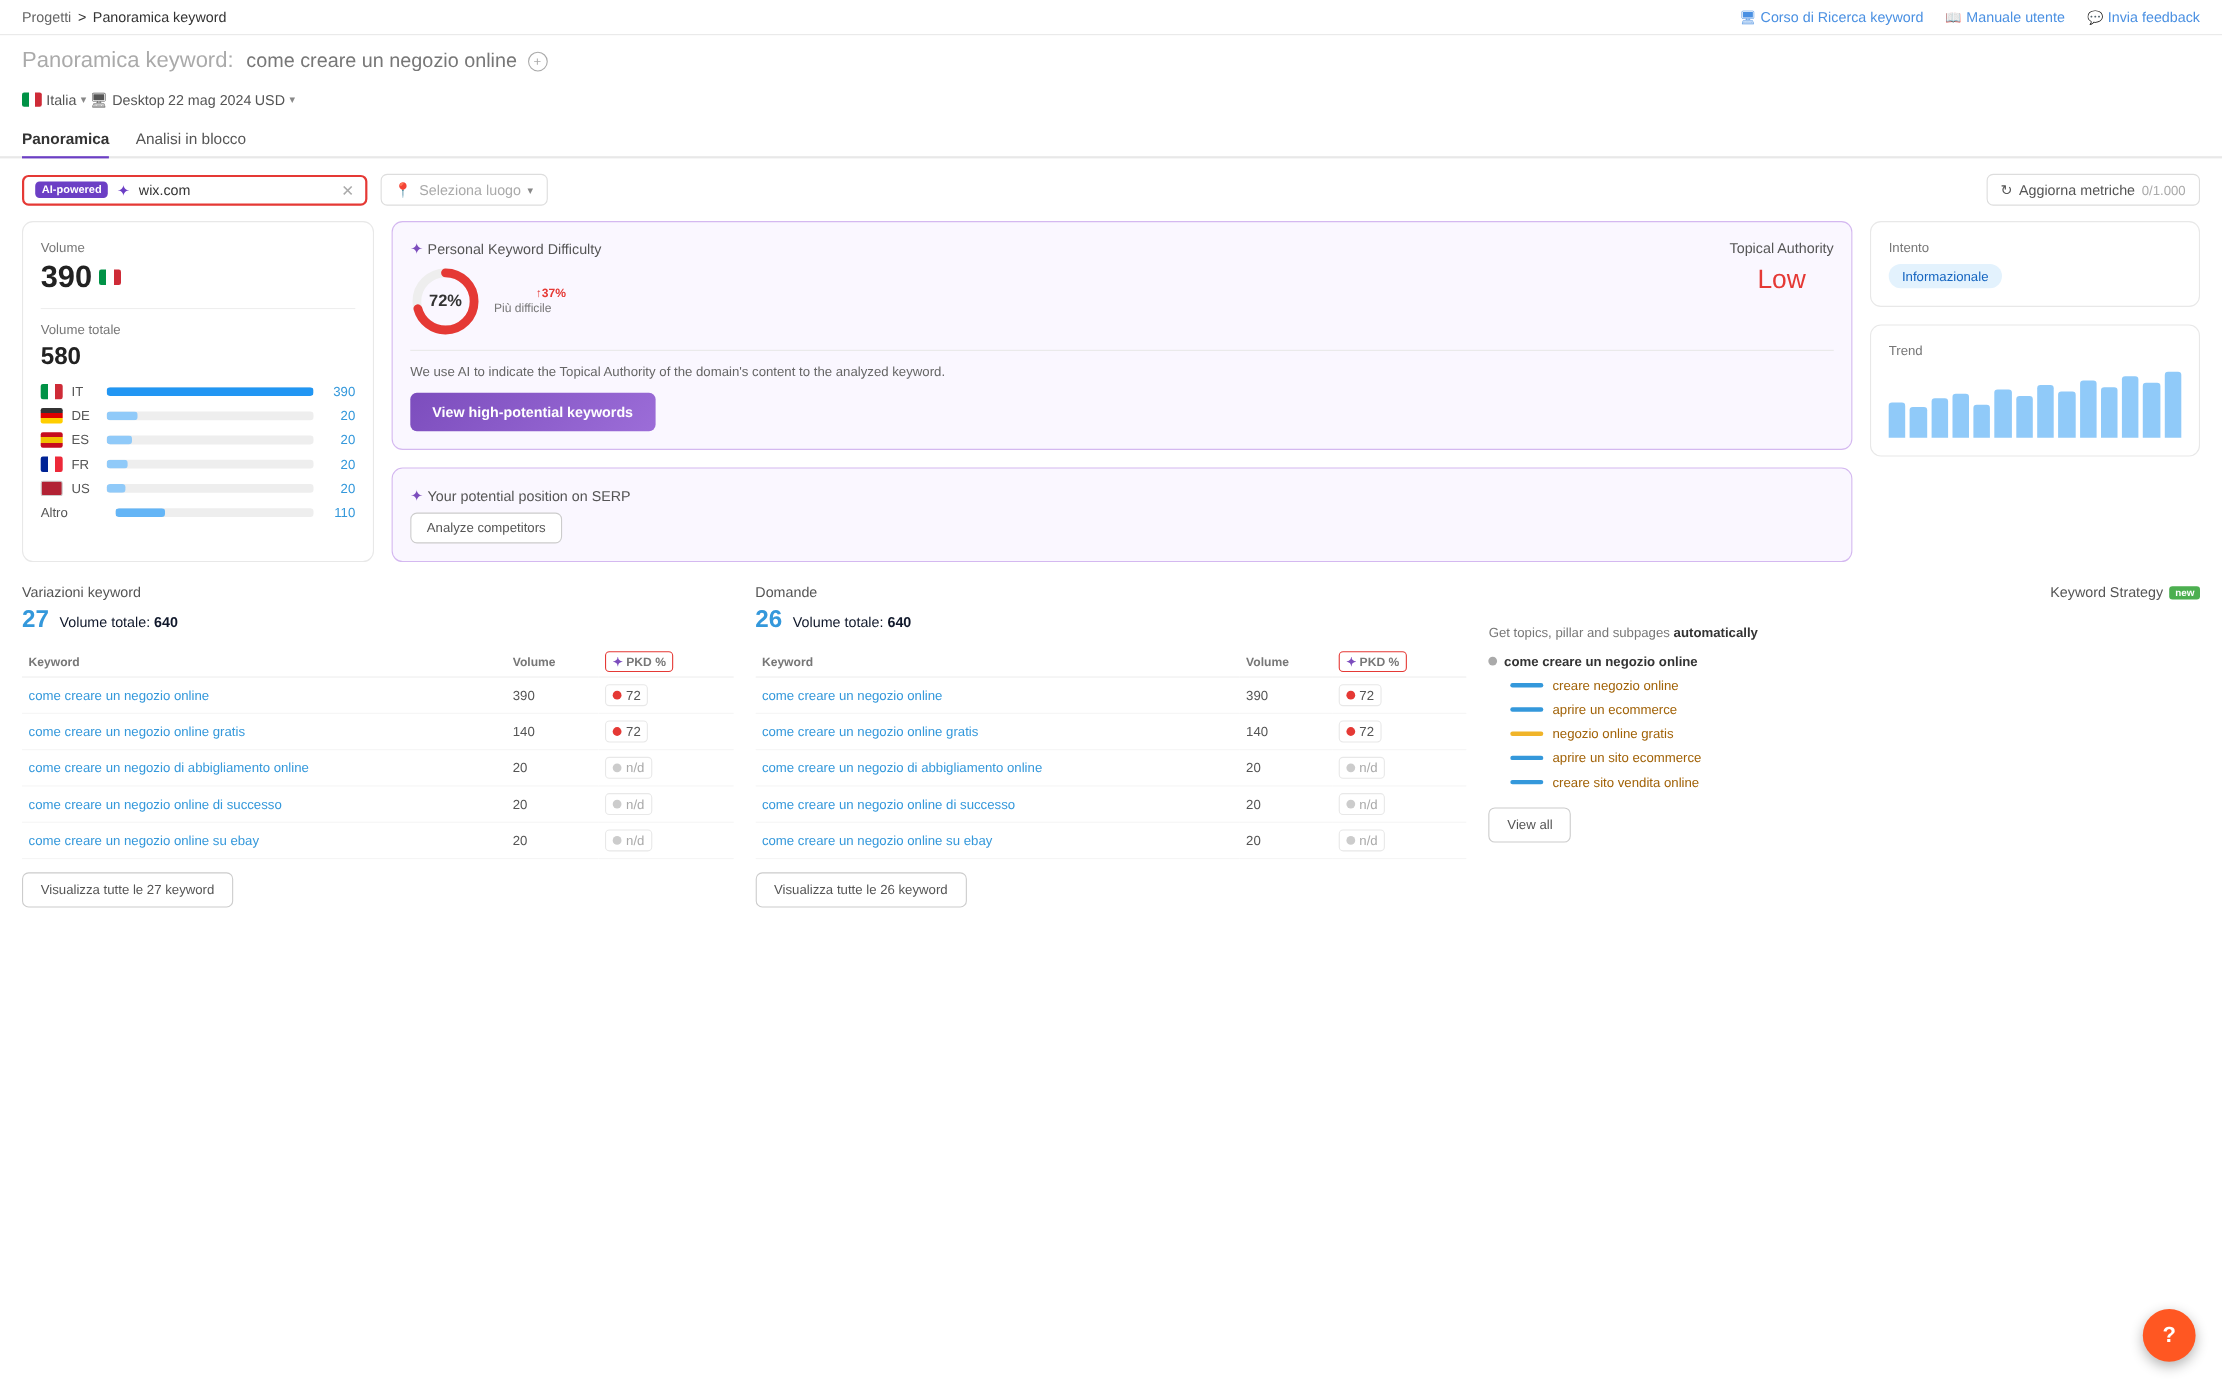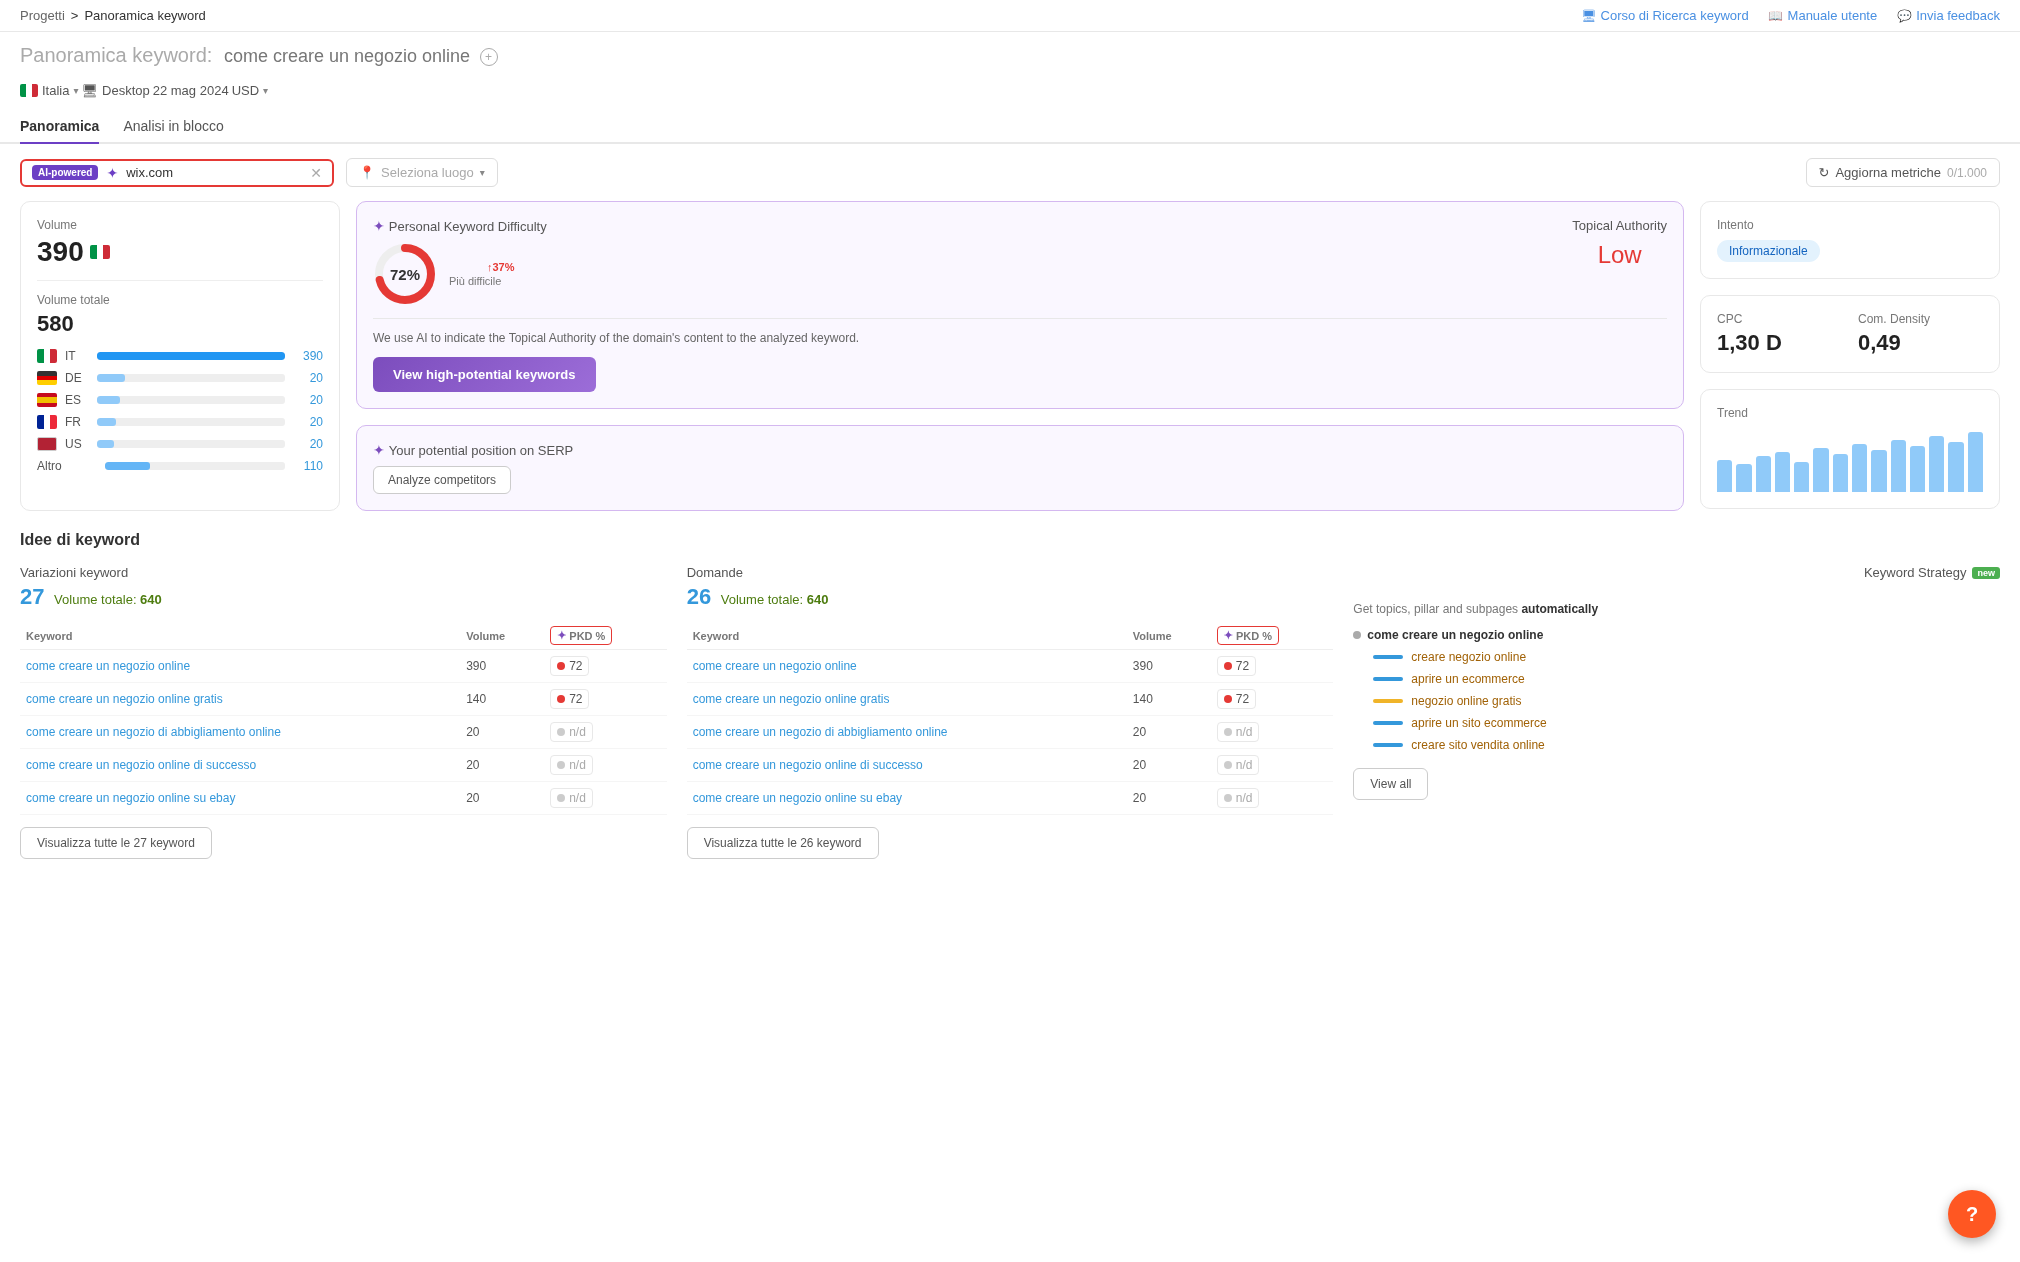--- a/index.html
+++ b/index.html
@@ -111,21 +111,21 @@
     .trend-bar { flex: 1; background: #90caf9; border-radius: 3px 3px 0 0; }
     
     
     .ideas-section { padding: 0 20px 20px; }
     .ideas-title { font-size: 16px; font-weight: 700; color: #333; margin-bottom: 16px; }
     .ideas-grid { display: grid; grid-template-columns: 1fr 1fr 1fr; gap: 20px; }
     
     .ideas-col { }
     .ideas-col-title { font-size: 13px; color: #555; margin-bottom: 4px; }
     .ideas-count { font-size: 22px; font-weight: 700; color: #3498db; display: inline; }
-    .ideas-vol-label { font-size: 13px; color: #4d7c0f; display: inline; margin-left: 6px; }
+    .ideas-vol-label { font-size: 13px; color: #0f172a; display: inline; margin-left: 6px; }
     
     .kw-table { width: 100%; border-collapse: collapse; margin-top: 12px; }
     .kw-table th { font-size: 11px; color: #777; text-align: left; padding: 4px 6px; border-bottom: 1px solid #eee; }
     .kw-table td { font-size: 12px; padding: 6px 6px; border-bottom: 1px solid #f5f5f5; vertical-align: middle; }
     .kw-link { color: #3498db; text-decoration: none; cursor: pointer; font-size: 12px; }
     .kw-num { color: #555; font-size: 12px; }
     .pkd-col-header { display: flex; align-items: center; gap: 3px; border: 1.5px solid #e53935; border-radius: 4px; padding: 2px 6px; width: fit-content; }
     .pkd-dot { width: 8px; height: 8px; border-radius: 50%; background: #e53935; display: inline-block; }
     .pkd-dot-gray { width: 8px; height: 8px; border-radius: 50%; background: #ccc; display: inline-block; }
     .pkd-num { font-size: 12px; color: #555; }
@@ -345,32 +345,20 @@
     </div>
   </div>
 
   <div class="right-col">
 
     <div class="card intent-card">
       <div class="intent-label">Intento</div>
       <span class="intent-badge">Informazionale</span>
     </div>
 
-    <div class="card cpc-card">
-      <div class="cpc-grid">
-        <div>
-          <div class="cpc-label">CPC</div>
-          <div class="cpc-value">1,30 D</div>
-        </div>
-        <div>
-          <div class="cpc-label">Com. Density</div>
-          <div class="cpc-value">0,49</div>
-        </div>
-      </div>
-    </div>
 
     <div class="card trend-card">
       <div class="trend-label">Trend</div>
       <div class="trend-bars" id="trend-bars-container">
           <div class="trend-bar" style="height: 53.3333%;"></div>
           <div class="trend-bar" style="height: 46.6667%;"></div>
           <div class="trend-bar" style="height: 60%;"></div>
           <div class="trend-bar" style="height: 66.6667%;"></div>
           <div class="trend-bar" style="height: 50.6667%;"></div>
           <div class="trend-bar" style="height: 73.3333%;"></div>
@@ -381,21 +369,20 @@
           <div class="trend-bar" style="height: 77.3333%;"></div>
           <div class="trend-bar" style="height: 93.3333%;"></div>
           <div class="trend-bar" style="height: 82.6667%;"></div>
           <div class="trend-bar" style="height: 100%;"></div>
         </div>
     </div>
   </div>
 </div>
 
 <div class="ideas-section">
-  <div class="ideas-title">Idee di keyword</div>
 
   <div class="ideas-grid">
 
     <div class="ideas-col">
       <div class="ideas-col-title">Variazioni keyword</div>
       <span class="ideas-count">27</span>
       <span class="ideas-vol-label">
         Volume totale: <strong>640</strong>
       </span>
       <table class="kw-table">

